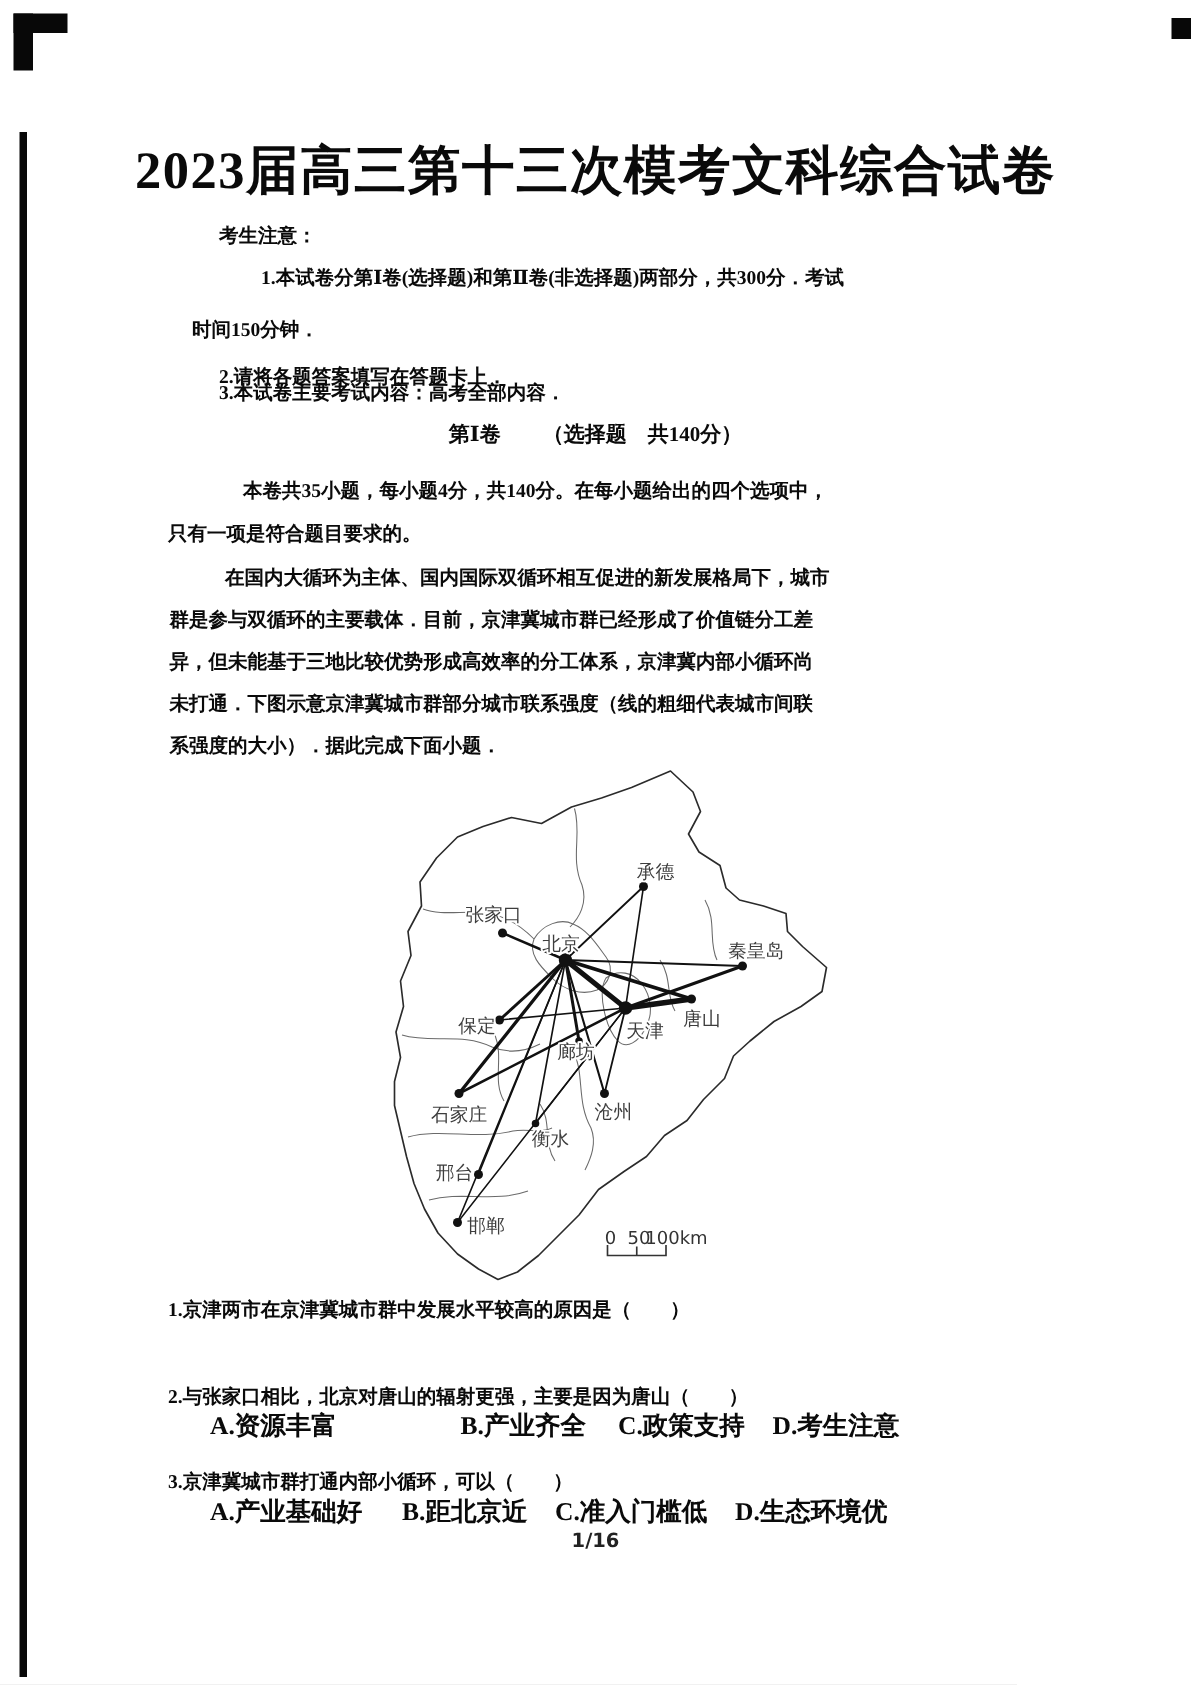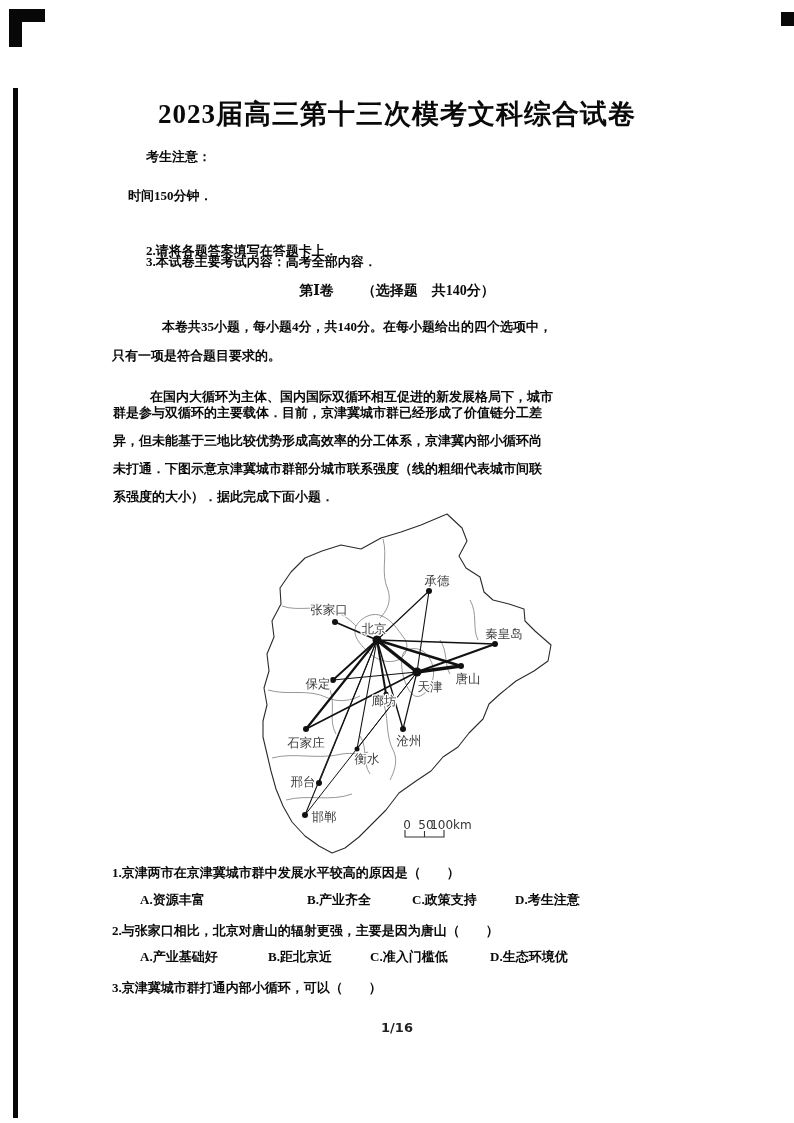--- a/index.html
+++ b/index.html
@@ -6,28 +6,28 @@
   #page{
     position:relative;width:794px;height:1123px;margin:0 auto;
     background:#ffffff;overflow:hidden;
     font-family:"Liberation Serif","DejaVu Serif",serif;
     color:#0a0a0a;
   }
   .artifact{position:absolute;background:#080808;}
   .t{position:absolute;font-weight:700;font-size:13px;line-height:22px;white-space:pre;}
   #title{
     top:96px;left:0;width:100%;text-align:center;
-    font-size:27px;line-height:36px;font-weight:700;letter-spacing:1px;
+    font-size:35px;line-height:36px;font-weight:700;letter-spacing:1px;
   }
   #sec-heading{
     top:279px;left:0;width:100%;text-align:center;
     font-size:14px;line-height:24px;font-weight:700;
   }
   .opt-row{position:absolute;width:100%;height:22px;}
-  .opt{position:absolute;font-weight:700;font-size:13px;white-space:pre;}
+  .opt{position:absolute;font-weight:700;font-size:17px;white-space:pre;margin-top:48px;}
   .q1o .opt:nth-child(1){left:140px}
   .q1o .opt:nth-child(2){left:307px}
   .q1o .opt:nth-child(3){left:412px}
   .q1o .opt:nth-child(4){left:515px}
   .q2o .opt:nth-child(1){left:140px}
   .q2o .opt:nth-child(2){left:268px}
   .q2o .opt:nth-child(3){left:370px}
   .q2o .opt:nth-child(4){left:490px}
   #footer-page{
     position:absolute;top:1020px;left:0;width:100%;text-align:center;
@@ -52,30 +52,31 @@
 <div id="page">
 
   <div class="artifact" style="left:9px;top:9px;width:36px;height:13px;"></div>
   <div class="artifact" style="left:9px;top:9px;width:13px;height:38px;"></div>
   <div class="artifact" style="left:13px;top:88px;width:5px;height:1030px;"></div>
   <div class="artifact" style="left:781px;top:12px;width:13px;height:14px;"></div>
 
   <div class="t" id="title">2023届高三第十三次模考文科综合试卷</div>
 
   <div class="t" style="left:146px;top:146px;">考生注意：</div>
-  <div class="t" style="left:112px;top:185px;padding-left:16px;">时间150分钟．</div>
+  <div class="t" style="left:174px;top:174px;">1.本试卷分第Ⅰ卷(选择题)和第Ⅱ卷(非选择题)两部分，共300分．考试</div>
+  <div class="t" style="left:112px;top:209px;padding-left:16px;">时间150分钟．</div>
   <div class="t" style="left:146px;top:240px;">2.请将各题答案填写在答题卡上．</div>
   <div class="t" style="left:146px;top:251px;">3.本试卷主要考试内容：高考全部内容．</div>
 
   <div class="t" id="sec-heading">第Ⅰ卷　　（选择题　共140分）</div>
 
   <div class="t" style="left:148px;top:316px;margin-left:14px;">本卷共35小题，每小题4分，共140分。在每小题给出的四个选项中，</div>
   <div class="t" style="left:112px;top:345px;">只有一项是符合题目要求的。</div>
 
-  <div class="t" style="left:150px;top:374px;margin-top:12px;">在国内大循环为主体、国内国际双循环相互促进的新发展格局下，城市</div>
+  <div class="t" style="left:150px;top:374px;">在国内大循环为主体、国内国际双循环相互促进的新发展格局下，城市</div>
   <div class="t" style="left:113px;top:430px;">异，但未能基于三地比较优势形成高效率的分工体系，京津冀内部小循环尚</div>
   <div class="t" style="left:113px;top:402px;">群是参与双循环的主要载体．目前，京津冀城市群已经形成了价值链分工差</div>
   <div class="t" style="left:113px;top:458px;">未打通．下图示意京津冀城市群部分城市联系强度（线的粗细代表城市间联</div>
   <div class="t" style="left:113px;top:486px;">系强度的大小）．据此完成下面小题．</div>
 
   <div id="map-wrap">
     <svg viewBox="256 504 306 352" xmlns="http://www.w3.org/2000/svg">
 
       <path d="M447,514 L462,528 L467,541 L459,556 L466,568 L480,577 L484,592 L493,600 L509,604 L524,609 L525,621 L535,631 L551,645 L548,661 L534,671 L516,681 L500,694 L489,704 L483,719 L469,733 L458,747 L443,757 L431,771 L416,781 L399,793 L386,810 L373,823 L359,837 L345,848 L332,853 L319,846 L305,836 L292,822 L283,806 L276,789 L271,771 L267,754 L263,737 L263,721 L267,705 L264,688 L269,671 L267,654 L274,637 L272,621 L281,604 L280,588 L291,572 L305,558 L322,551 L341,545 L361,549 L381,538 L401,532 L421,525 Z" fill="none" stroke="#2b2b2b" stroke-width="1.1" stroke-linejoin="round"></path>
 

